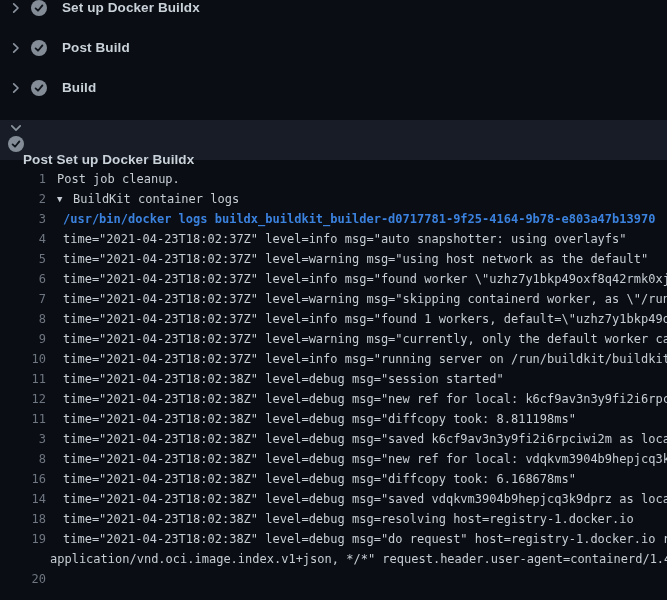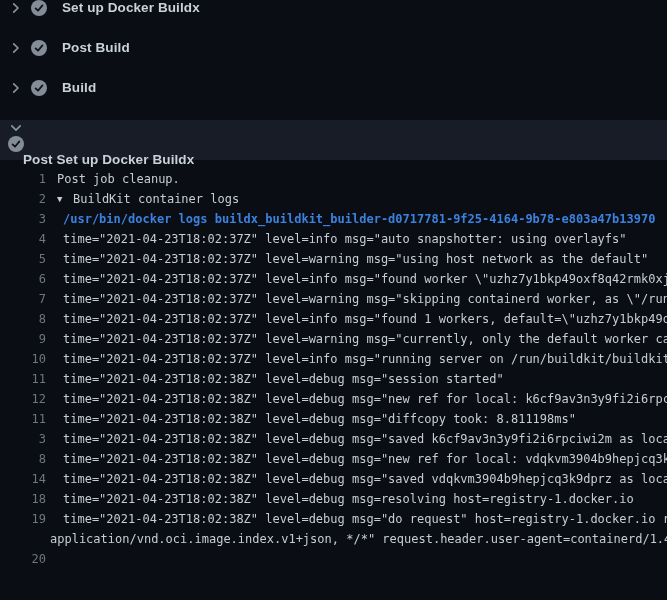--- a/index.html
+++ b/index.html
@@ -167,20 +167,24 @@
   </div>
     <div class="row">
     <span class="num">3</span>
     <span class="txt item"><span class="t">time="2021-04-23T18:02:38Z" level=debug msg="saved k6cf9av3n3y9fi2i6rpciwi2m as local.s</span></span>
   </div>
     <div class="row">
     <span class="num">8</span>
     <span class="txt item"><span class="t">time="2021-04-23T18:02:38Z" level=debug msg="new ref for local: vdqkvm3904b9hepjcq3k9dp</span></span>
   </div>
     <div class="row">
+    <span class="num">16</span>
+    <span class="txt item"><span class="t">time="2021-04-23T18:02:38Z" level=debug msg="diffcopy took: 6.168678ms"</span></span>
+  </div>
+    <div class="row">
     <span class="num">14</span>
     <span class="txt item"><span class="t">time="2021-04-23T18:02:38Z" level=debug msg="saved vdqkvm3904b9hepjcq3k9dprz as local.s</span></span>
   </div>
     <div class="row">
     <span class="num">18</span>
     <span class="txt item"><span class="t">time="2021-04-23T18:02:38Z" level=debug msg=resolving host=registry-1.docker.io</span></span>
   </div>
     <div class="row">
     <span class="num">19</span>
     <span class="txt item"><span class="t">time="2021-04-23T18:02:38Z" level=debug msg="do request" host=registry-1.docker.io req</span></span>

